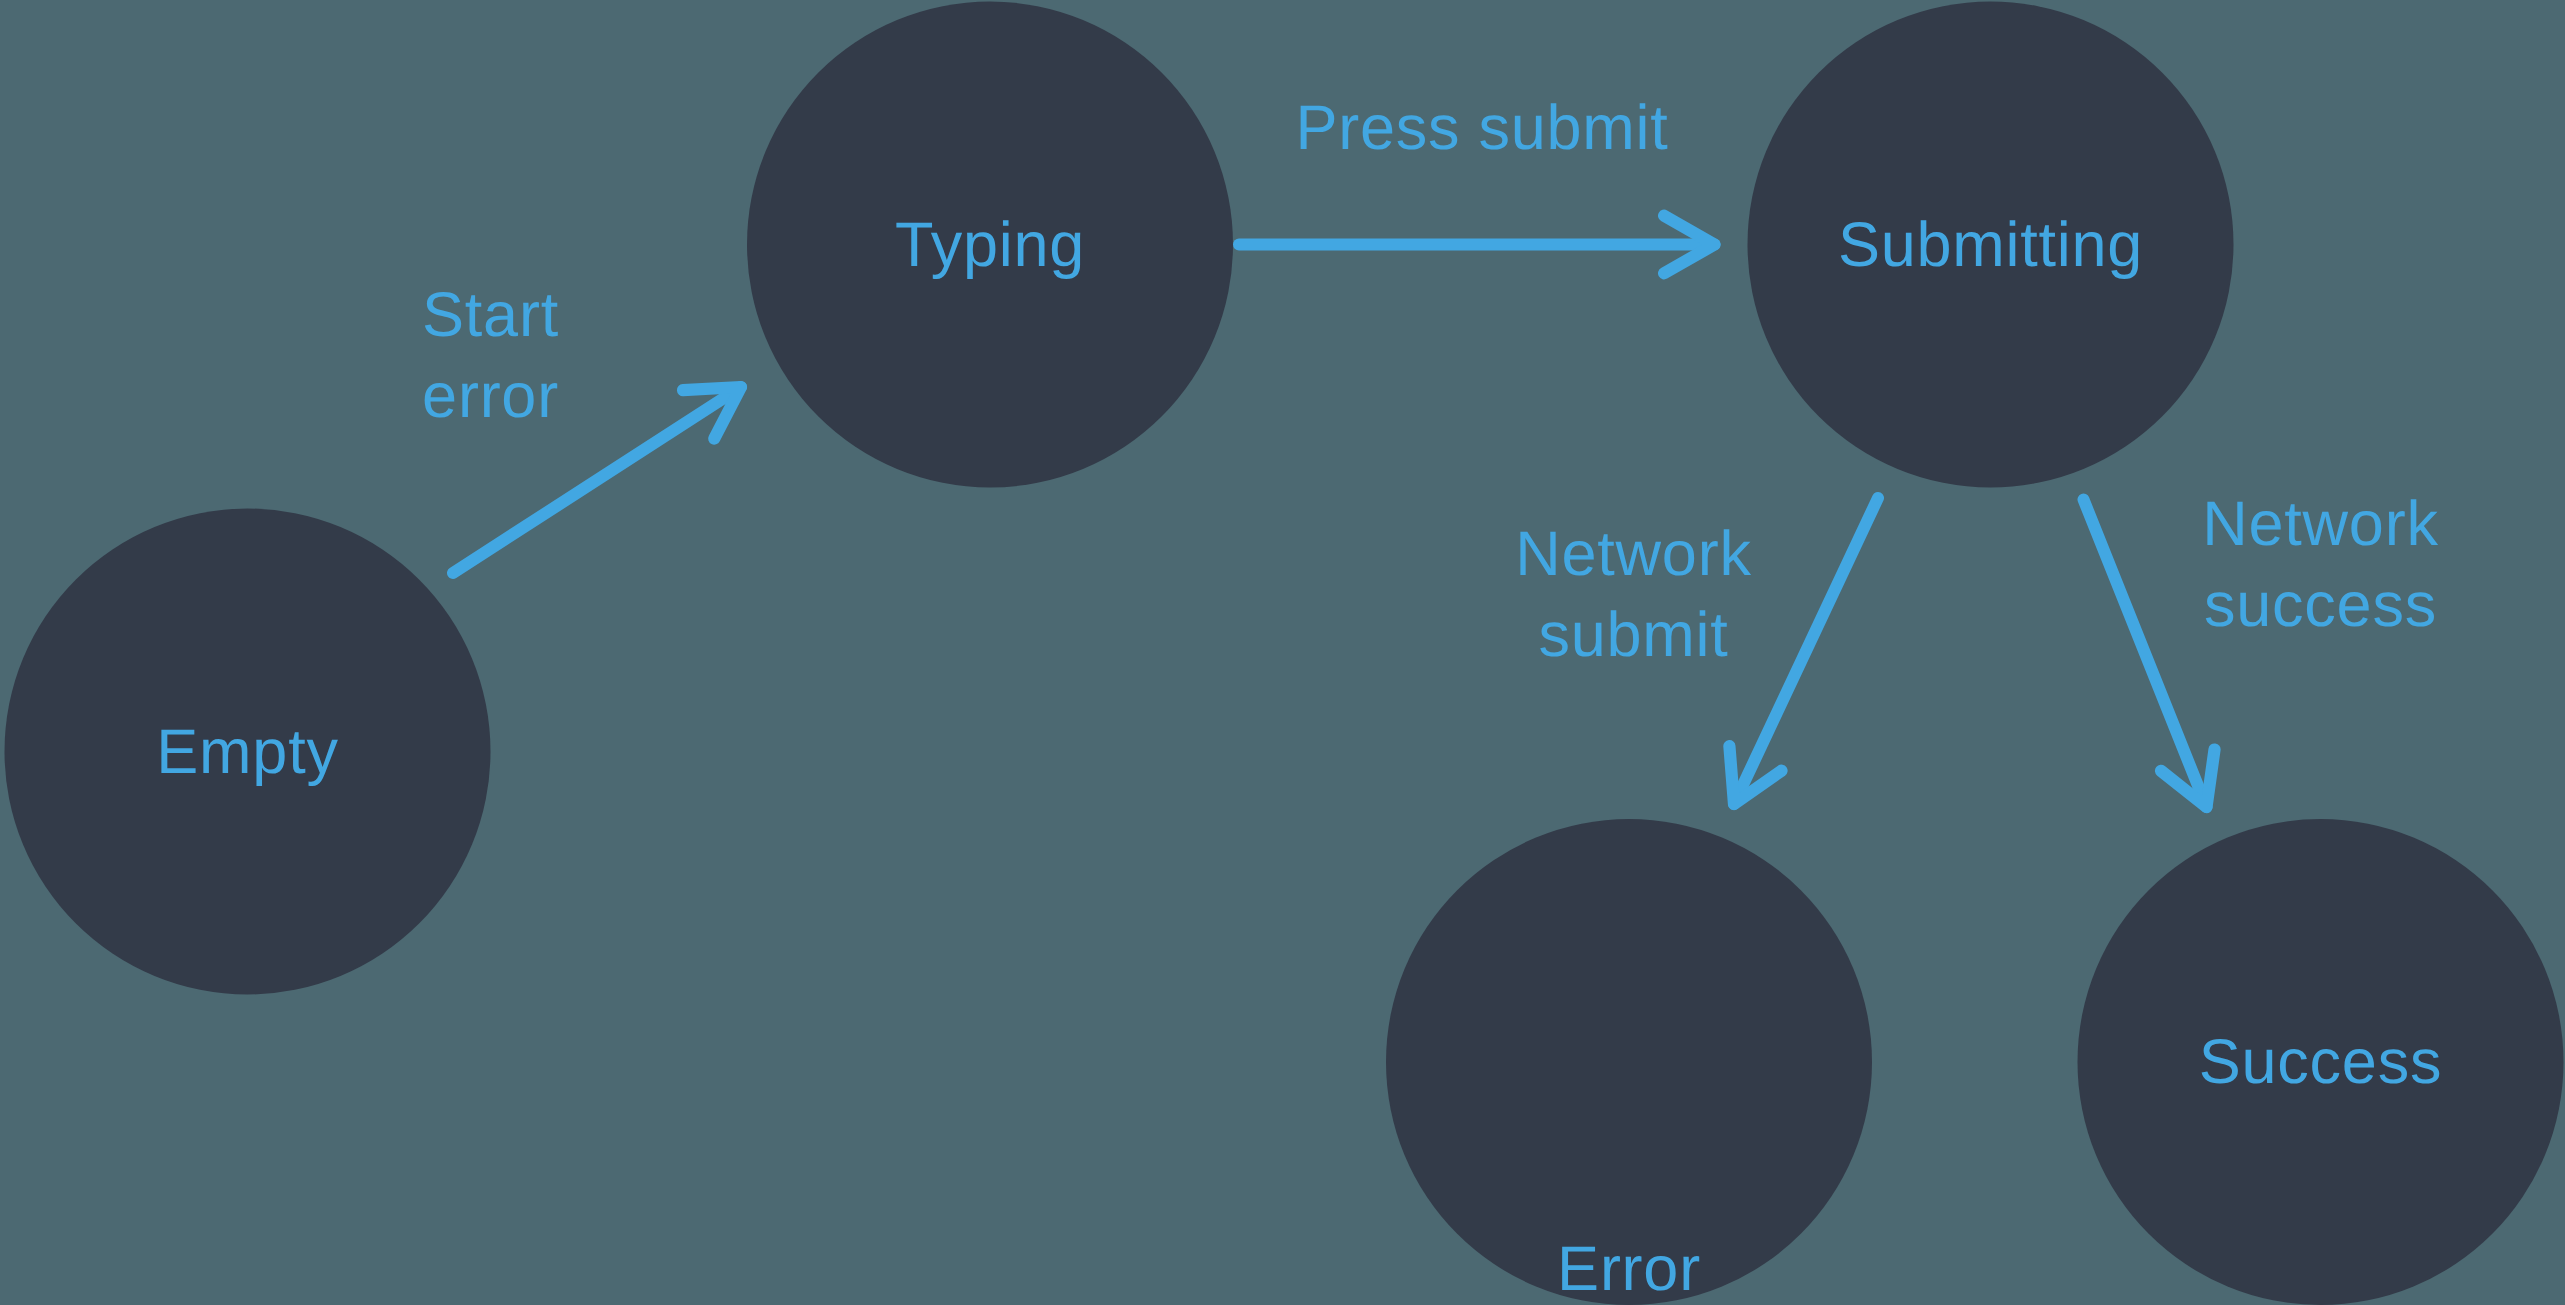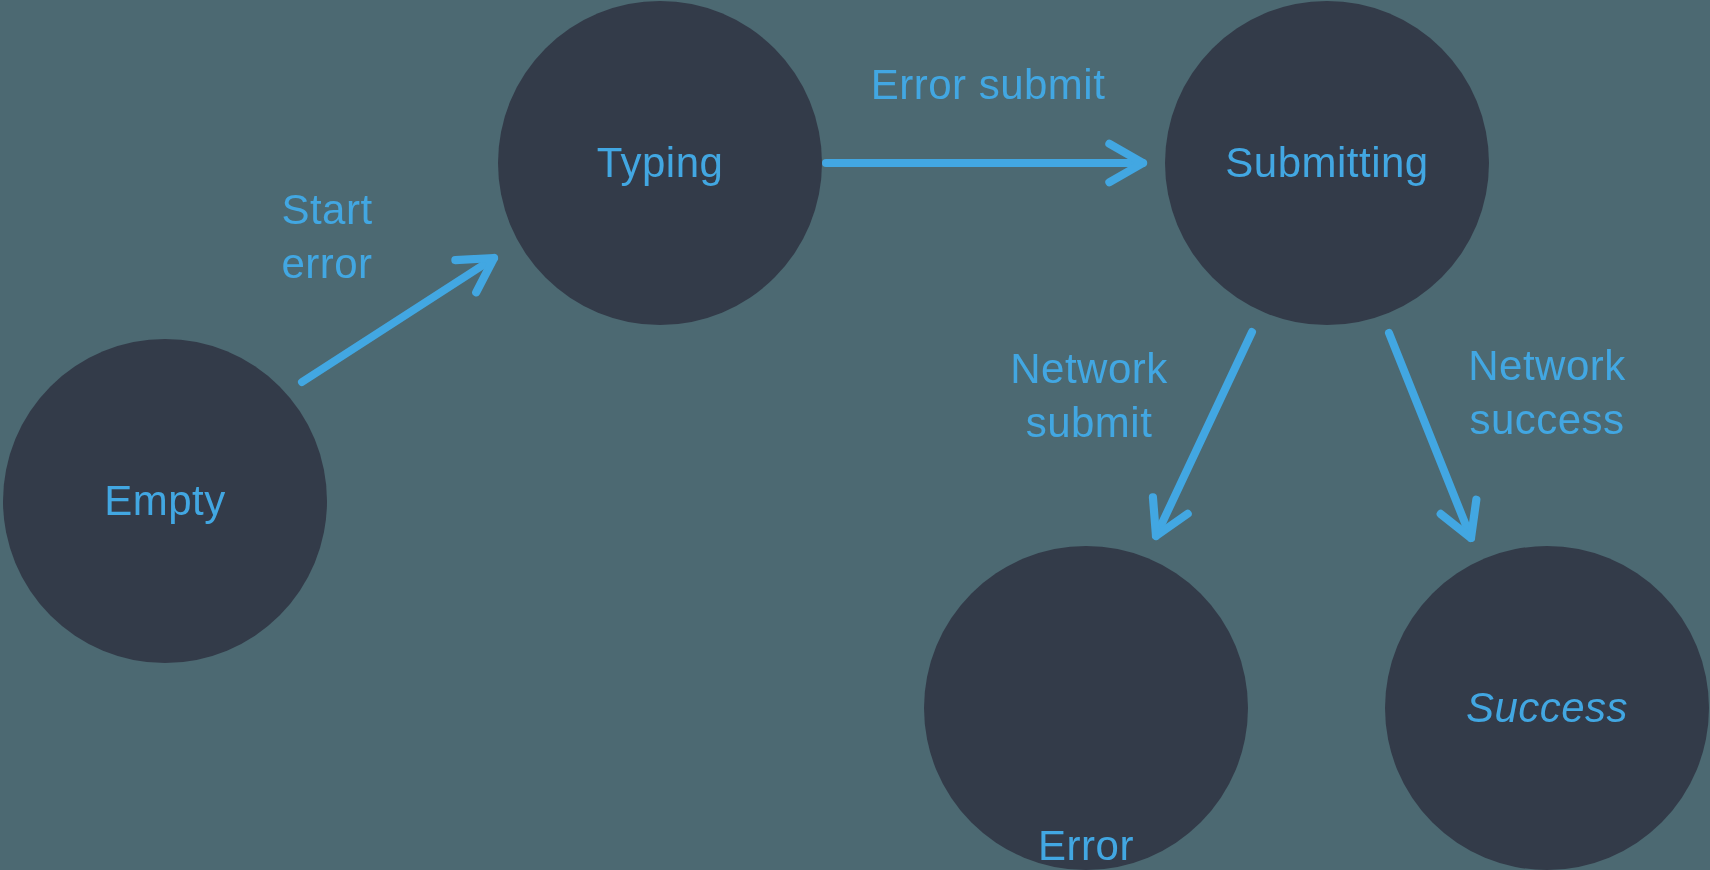--- a/index.html
+++ b/index.html
@@ -30,21 +30,21 @@
   .node-label {
     color: var(--accent);
     font-size: 42px;
     font-weight: 500;
     letter-spacing: 0.5px;
   }
   #node-empty      { left: 3px;    top: 339px; }
   #node-typing     { left: 498px;  top: 1px;   }
   #node-submitting { left: 1165px; top: 1px;   }
   #node-error      { left: 924px;  top: 546px; align-items: flex-end; }
-  #node-success    { left: 1385px; top: 546px; font-style: italic; }
+  #node-success    { left: 1385px; top: 546px; }
 
   .edges-layer {
     position: absolute;
     inset: 0;
     width: 100%;
     height: 100%;
     pointer-events: none;
   }
   .edge-path {
     stroke: var(--accent);
@@ -58,21 +58,21 @@
     color: var(--accent);
     font-size: 42px;
     font-weight: 500;
     letter-spacing: 0.5px;
     text-align: center;
     line-height: 1.28;
   }
   #label-start-typing    { left: 327px;  top: 237px; width: 190px; }
   #label-press-submit    { left: 988px;  top: 85px;  white-space: nowrap; }
   #label-network-error   { left: 1089px; top: 396px; width: 210px; }
-  #label-network-success { left: 1547px; top: 393px; width: 225px; }
+  #label-network-success { left: 1547px; top: 376px; width: 225px; }
 </style>
 </head>
 <body>
 
 <div class="canvas">
 
   <svg class="edges-layer" viewBox="0 0 1710 870" xmlns="http://www.w3.org/2000/svg" aria-hidden="true">
     <defs>
       <marker id="arrowhead" viewBox="0 0 10 10" refX="8.5" refY="5" markerWidth="6" markerHeight="6" orient="auto" markerUnits="strokeWidth">
         <path d="M1.5 1 L8.5 5 L1.5 9" fill="none" stroke="#42A7E2" stroke-width="1.7" stroke-linecap="round" stroke-linejoin="round"></path>
@@ -94,17 +94,17 @@
     <span class="node-label">Submitting</span>
   </div>
   <div class="node" id="node-error">
     <span class="node-label">Error</span>
   </div>
   <div class="node" id="node-success">
     <span class="node-label">Success</span>
   </div>
 
   <div class="edge-label" id="label-start-typing">Start error</div>
-  <div class="edge-label" id="label-press-submit">Error submit</div>
+  <div class="edge-label" id="label-press-submit">Press submit</div>
   <div class="edge-label" id="label-network-error">Network submit</div>
   <div class="edge-label" id="label-network-success">Network success</div>
 
 </div>
 
 </body></html>

